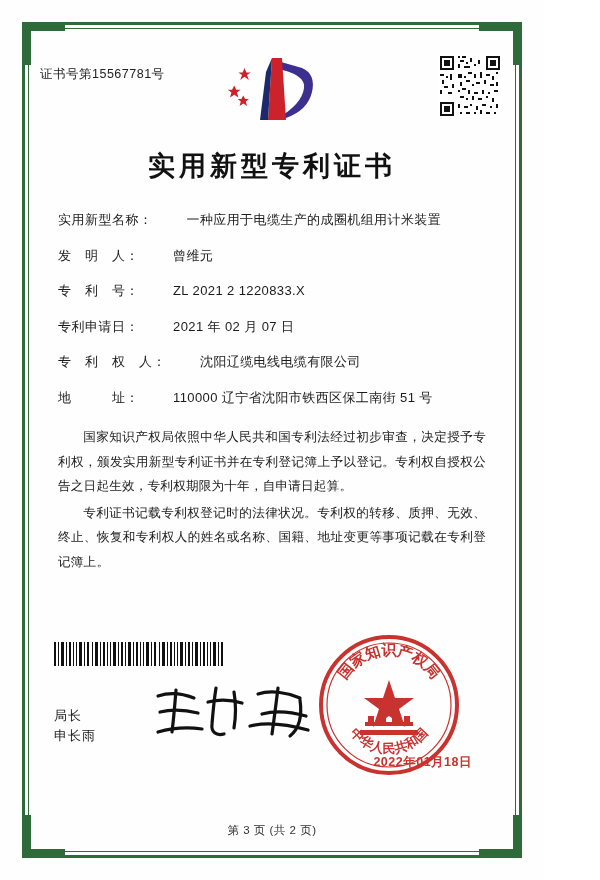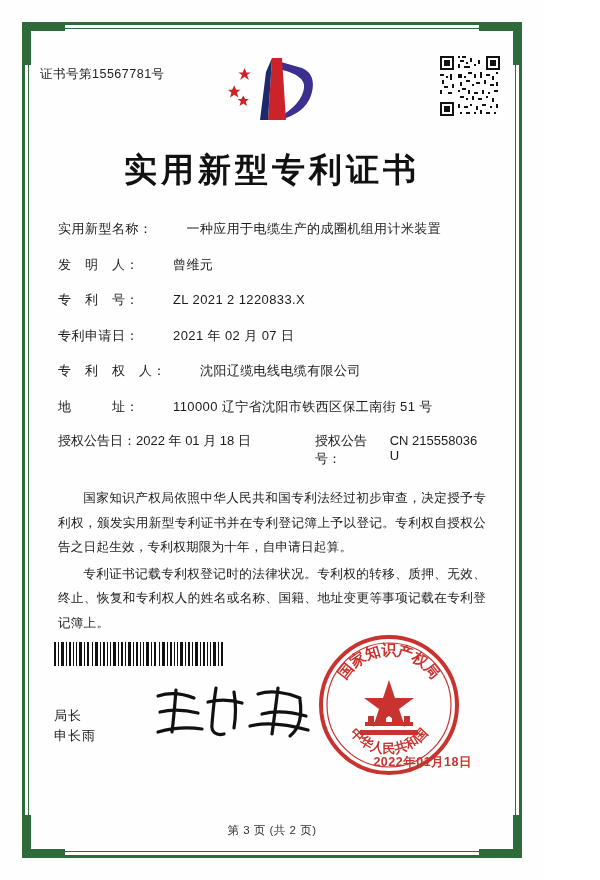--- a/index.html
+++ b/index.html
@@ -91,21 +91,21 @@
     right: 2px;
     top: 10px;
     width: 64px;
     height: 64px;
   }
 
   .title {
     text-align: center;
     font-family: Liberation Serif, serif;
     font-weight: bold;
-    font-size: 33px;
+    font-size: 27px;
     letter-spacing: 4px;
     color: #111;
     margin-top: 8px;
     margin-bottom: 26px;
   }
 
   .fields {
     margin: 0 18px 0 18px;
     font-size: 13px;
     color: #1b1b1b;
@@ -336,30 +336,20 @@
       <div class="field">
         <span class="lbl">专　利　权　人：</span>
         <span class="val">沈阳辽缆电线电缆有限公司</span>
       </div>
 
       <div class="field">
         <span class="lbl">地　　　址：</span>
         <span class="val">110000 辽宁省沈阳市铁西区保工南街 51 号</span>
       </div>
 
-      <div class="row-two">
-        <div class="half-a">
-          <span class="lbl">授权公告日：</span>
-          <span class="val">2022 年 01 月 18 日</span>
-        </div>
-        <div class="half-b">
-          <span class="lbl">授权公告号：</span>
-          <span class="val">CN 215558036 U</span>
-        </div>
-      </div>
 
     </div>
 
     <div class="paragraphs">
       <p>国家知识产权局依照中华人民共和国专利法经过初步审查，决定授予专利权，颁发实用新型专利证书并在专利登记簿上予以登记。专利权自授权公告之日起生效，专利权期限为十年，自申请日起算。</p>
       <p>专利证书记载专利权登记时的法律状况。专利权的转移、质押、无效、终止、恢复和专利权人的姓名或名称、国籍、地址变更等事项记载在专利登记簿上。</p>
     </div>
 
     <div class="footer">
 

